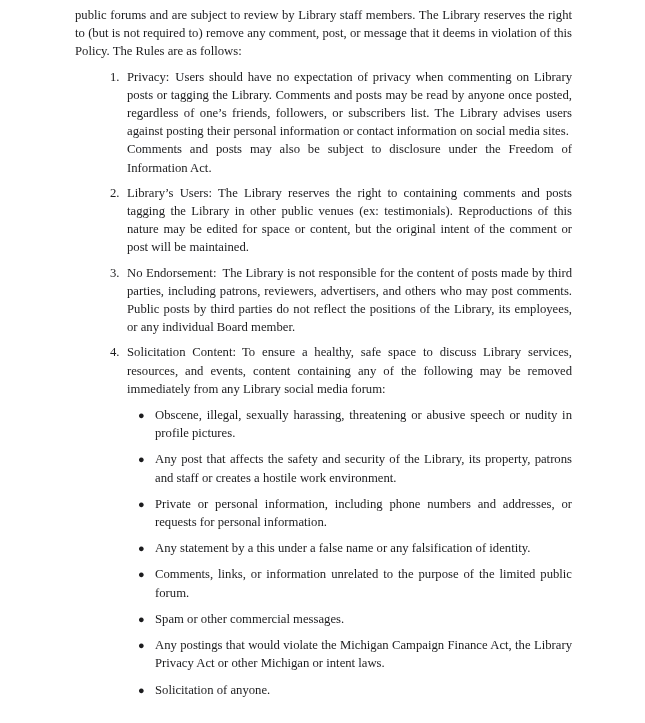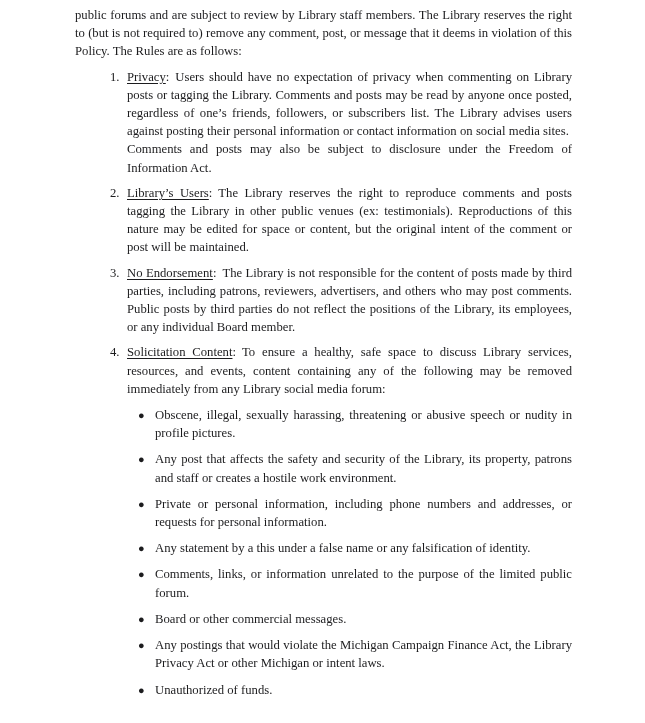--- a/index.html
+++ b/index.html
@@ -46,21 +46,20 @@
   .bullet .marker {
     flex: 0 0 17px;
     width: 17px;
     font-size: 11px;
   }
   .bullet .bullet-body {
     flex: 1 1 auto;
     text-align: justify;
   }
   .u {
-    text-decoration: underline;
     text-underline-offset: 2px;
   }
   .sep {
     margin-right: 6px;
   }
 </style>
 </head>
 <body>
 
 <div class="page">
@@ -68,21 +67,21 @@
 
     <p class="intro">public forums and are subject to review by Library staff members. The Library reserves the right to (but is not required to) remove any comment, post, or message that it deems in violation of this Policy. The Rules are as follows:</p>
 
     <div class="rule">
       <span class="num">1.</span>
       <div class="rule-body"><span class="u">Privacy</span><span class="sep">:</span><span>Users should have no expectation of privacy when commenting on Library posts or tagging the Library. Comments and posts may be read by anyone once posted, regardless of one’s friends, followers, or subscribers list. The Library advises users against posting their personal information or contact information on social media sites.&nbsp; Comments and posts may also be subject to disclosure under the Freedom of Information Act.</span></div>
     </div>
 
     <div class="rule">
       <span class="num">2.</span>
-      <div class="rule-body"><span class="u">Library’s Users</span><span class="sep">:</span><span>The Library reserves the right to reproduce comments and posts tagging the Library in other public venues (ex: testimonials). Reproductions of this nature may be edited for space or content, but the original intent of the comment or post will be maintained.</span></div>
+      <div class="rule-body"><span class="u">Library’s Users</span><span class="sep">:</span><span>The Library reserves the right to containing comments and posts tagging the Library in other public venues (ex: testimonials). Reproductions of this nature may be edited for space or content, but the original intent of the comment or post will be maintained.</span></div>
     </div>
 
     <div class="rule">
       <span class="num">3.</span>
       <div class="rule-body"><span class="u">No Endorsement</span><span class="sep">:</span><span>The Library is not responsible for the content of posts made by third parties, including patrons, reviewers, advertisers, and others who may post comments. Public posts by third parties do not reflect the positions of the Library, its employees, or any individual Board member.</span></div>
     </div>
 
     <div class="rule">
       <span class="num">4.</span>
       <div class="rule-body"><span class="u">Solicitation Content</span><span class="sep">:</span><span>To ensure a healthy, safe space to discuss Library services, resources, and events, content containing any of the following may be removed immediately from any Library social media forum:</span></div>
@@ -108,27 +107,27 @@
       <div class="bullet-body">Any statement by a this under a false name or any falsification of identity.</div>
     </div>
 
     <div class="bullet">
       <span class="marker">●</span>
       <div class="bullet-body">Comments, links, or information unrelated to the purpose of the limited public forum.</div>
     </div>
 
     <div class="bullet">
       <span class="marker">●</span>
-      <div class="bullet-body">Board or other commercial messages.</div>
+      <div class="bullet-body">Spam or other commercial messages.</div>
     </div>
 
     <div class="bullet">
       <span class="marker">●</span>
       <div class="bullet-body">Any postings that would violate the Michigan Campaign Finance Act, the Library Privacy Act or other Michigan or intent laws.</div>
     </div>
 
     <div class="bullet">
       <span class="marker">●</span>
-      <div class="bullet-body">Unauthorized of funds.</div>
+      <div class="bullet-body">Solicitation of anyone.</div>
     </div>
 
   </div>
 </div>
 
 </body></html>

